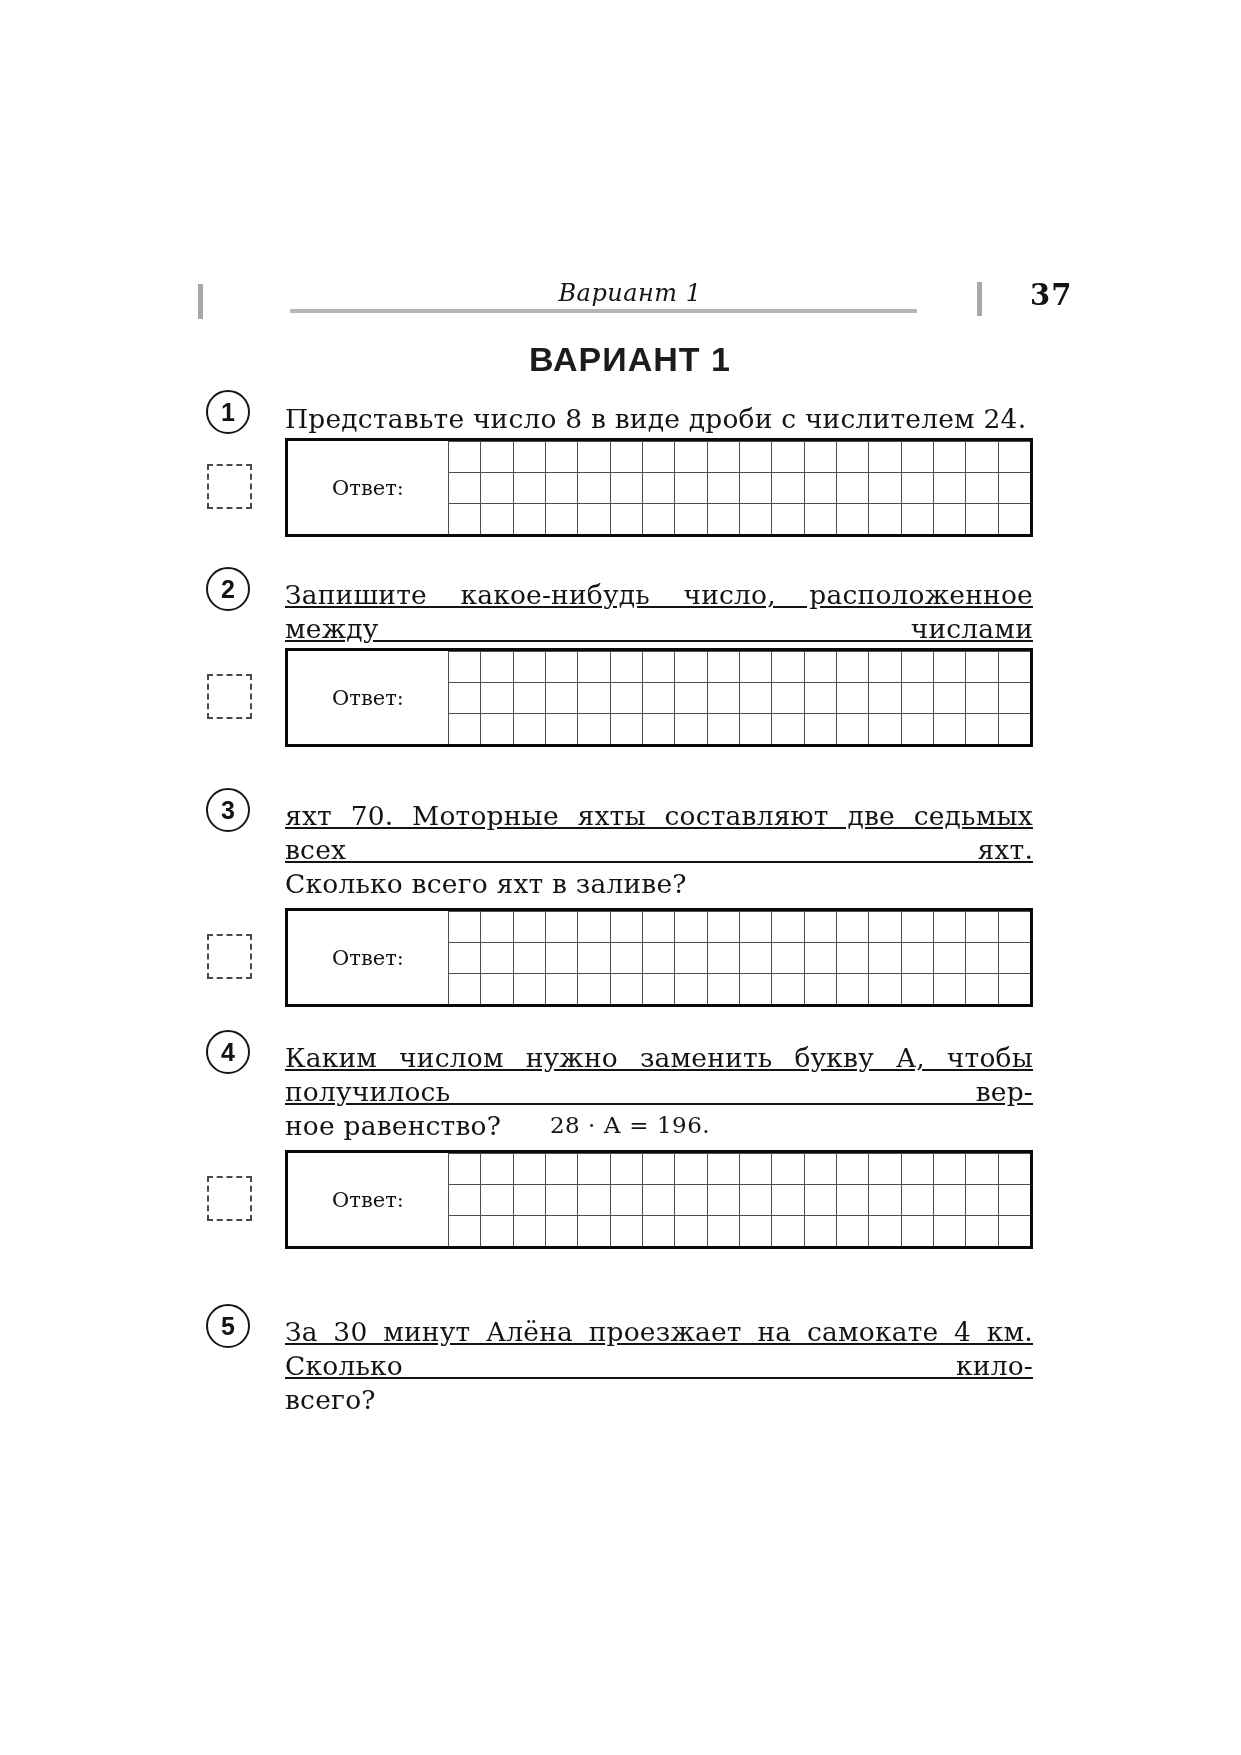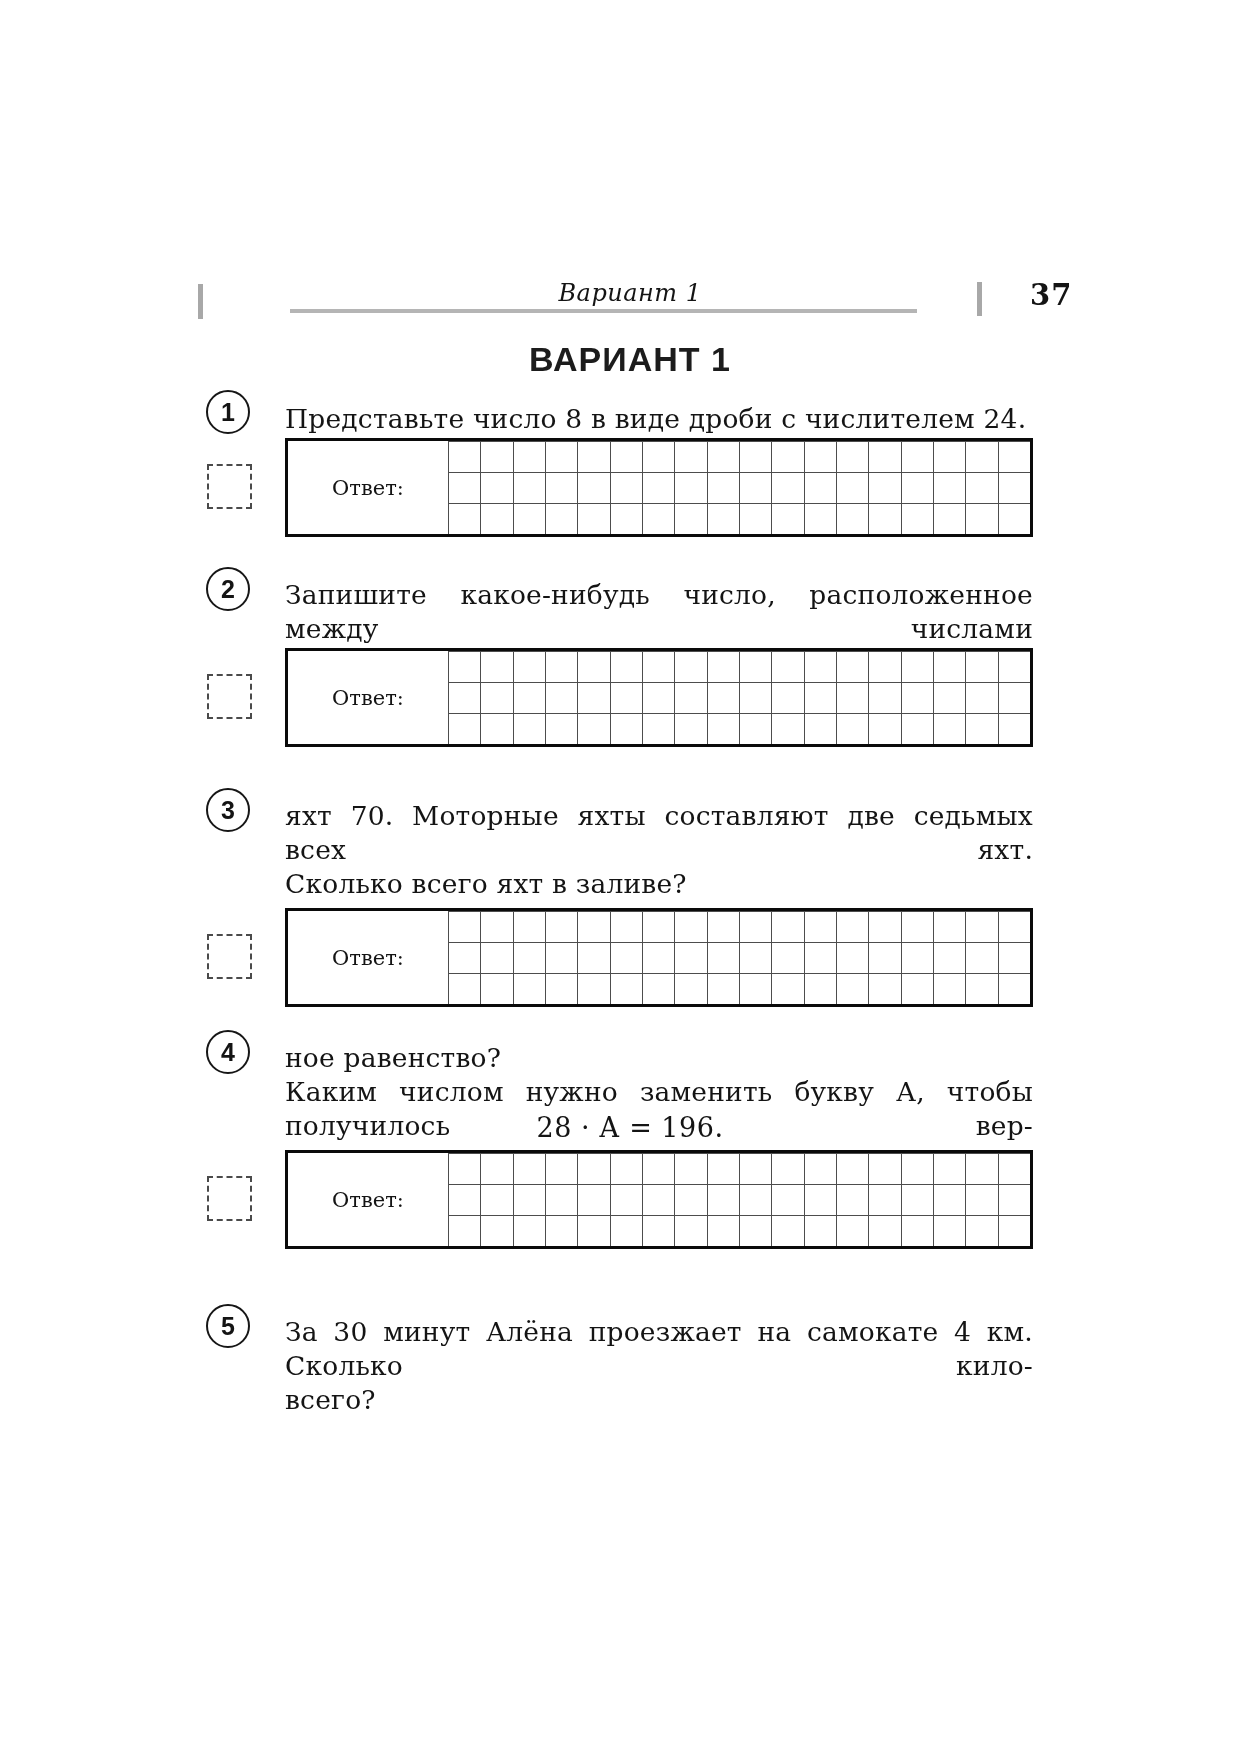--- a/index.html
+++ b/index.html
@@ -72,27 +72,27 @@
   }
   .ptext {
     position: absolute;
     left: 285px;
     width: 748px;
     font-size: 26.5px;
     line-height: 34px;
     letter-spacing: 0.2px;
   }
   .line { width: 100%; }
-  .just { text-align: justify; text-align-last: justify; }
+  .just { text-align: justify; text-align-last: justify; text-decoration: underline; }
   .equation {
     position: absolute;
     left: 285px;
     width: 690px;
     text-align: center;
-    font-size: 27px;
+    font-size: 23px;
     letter-spacing: 0.5px;
   }
   
   .answer-box {
     position: absolute;
     left: 285px;
     width: 748px; height: 99px;
     border: 3px solid #0a0a0a;
     box-sizing: border-box;
     background: #ffffff;
@@ -173,22 +173,22 @@
   <div class="answer-box" style="top:892px">
     <div class="answer-grid"></div>
     <div class="answer-label-cell">Ответ:</div>
   </div>
   <div class="dash-square" style="top:918px"></div>
 
   <div class="num-circle" style="top:1014px">
     <span>4</span>
   </div>
   <div class="ptext" style="top:1025px">
+    <div class="line just">Каким числом нужно заменить букву А, чтобы получилось вер-</div>
     <div class="line">ное равенство?</div>
-    <div class="line just">Каким числом нужно заменить букву А, чтобы получилось вер-</div>
   </div>
   <div class="equation" style="top:1096px">28 · А = 196.</div>
   <div class="answer-box" style="top:1134px">
     <div class="answer-grid"></div>
     <div class="answer-label-cell">Ответ:</div>
   </div>
   <div class="dash-square" style="top:1160px"></div>
 
   <div class="num-circle" style="top:1288px">
     <span>5</span>

